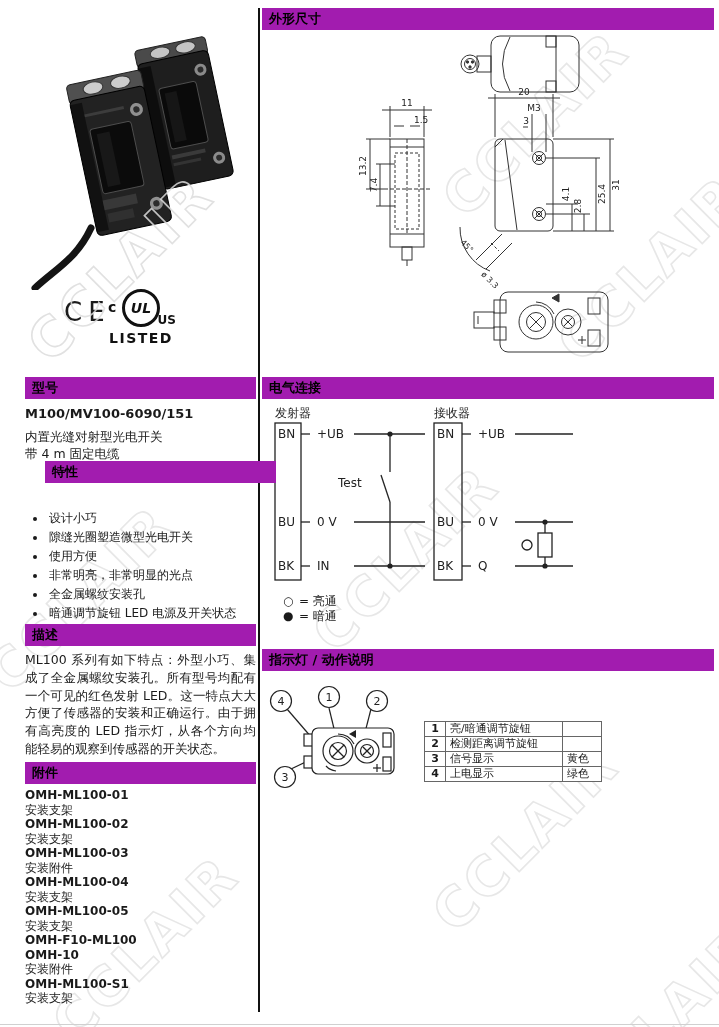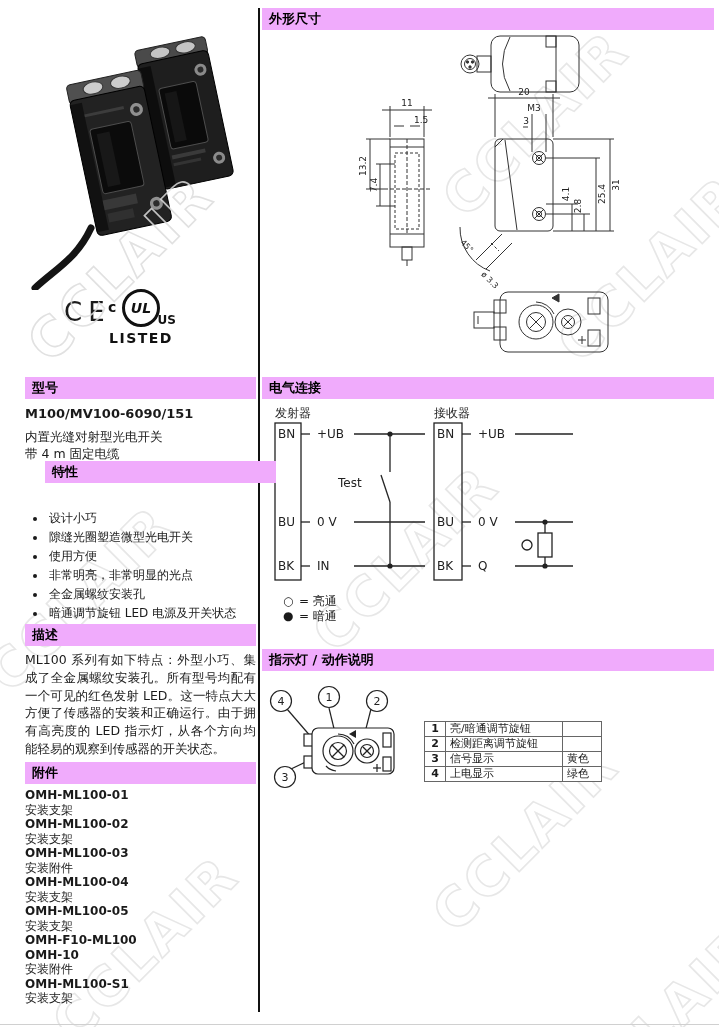--- a/index.html
+++ b/index.html
@@ -13,21 +13,21 @@
   .wm{
     position:absolute;font-weight:bold;font-size:54px;letter-spacing:3px;
     color:transparent;-webkit-text-stroke:1.6px #e7e7e7;
     transform:rotate(-45deg);transform-origin:left top;
     pointer-events:none;white-space:nowrap;z-index:0;
   }
   .wm.over{-webkit-text-stroke:1.6px #dcdcdc;z-index:3;opacity:.85;}
   .z1{z-index:1;}
   
   .sec-h{
-    position:absolute;box-sizing:border-box;background:#f0abfc;color:#000;
+    position:absolute;box-sizing:border-box;background:#a21caf;color:#000;
     font-weight:bold;font-size:13px;line-height:16px;padding:3px 7px;z-index:2;
   }
   .sec-h.left{left:25px;width:231px;}
   .sec-h.right{left:262px;width:452px;}
   
   .v-divider{left:258px;top:8px;width:2px;height:1004px;background:#111;z-index:2;}
   .bottom-rule{left:0;bottom:2px;width:719px;height:1px;background:#d0d0d0;z-index:2;}
   
   .model-code{left:25px;top:406px;width:231px;font-size:13px;font-weight:bold;z-index:2;}
   .model-line{left:25px;width:231px;font-size:12.5px;line-height:17px;z-index:2;}

